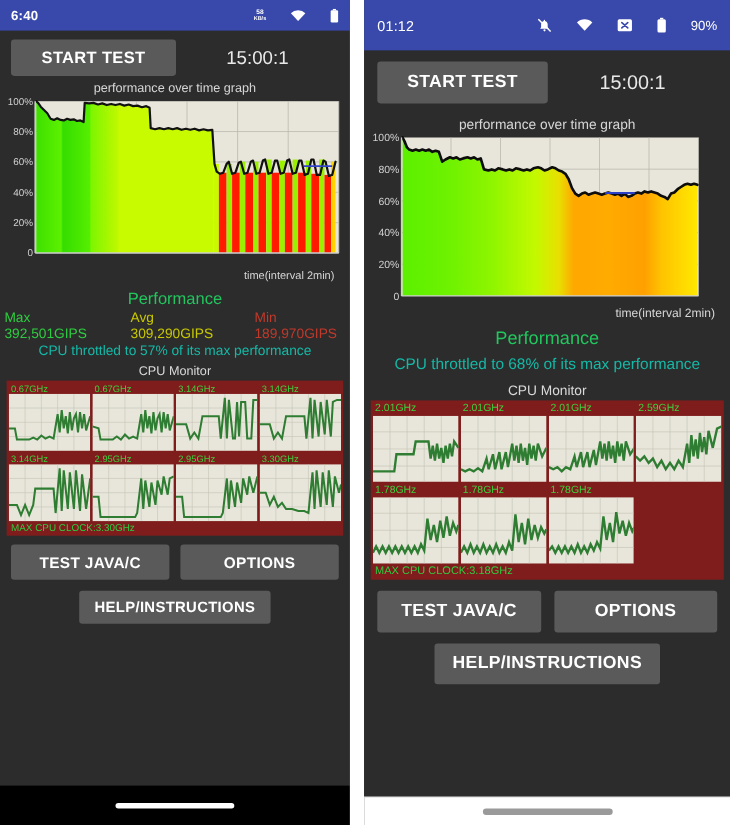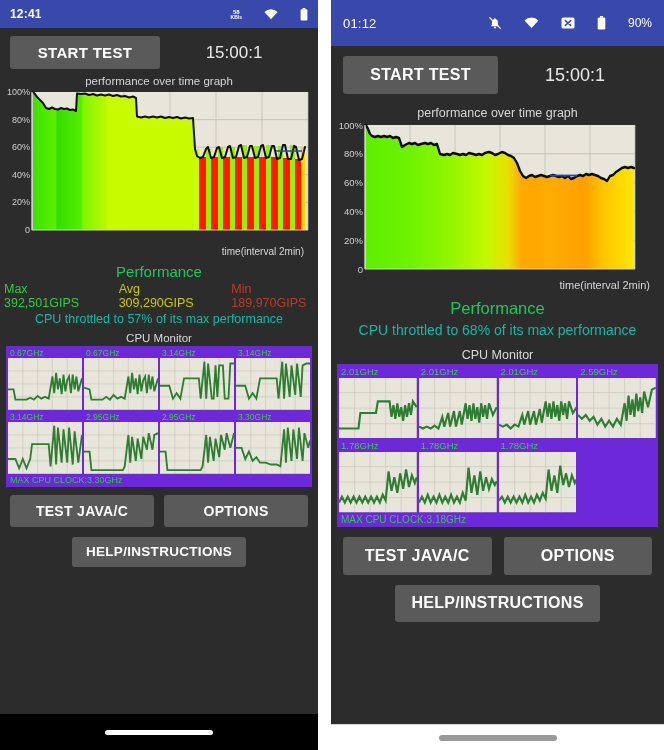--- a/index.html
+++ b/index.html
@@ -69,21 +69,21 @@
   .stat-avg { color: #c8c800; }
   .stat-min-left  { color: #c0392b; }
   .stat-min-right { color: #d4860b; }
   .phone-right .stat-max { flex: 0 0 110px; text-align: center; }
   .throttle { text-align: center; color: #14b8a6; font-size: 12.5px; margin-top: 2px; }
   .phone-right .throttle { font-size: 14px; margin-top: 4px; }
 
   
   .cpu-title { text-align: center; color: #d9d9d9; font-size: 11.5px; margin-top: 6px; }
   .phone-right .cpu-title { font-size: 12.5px; margin-top: 10px; }
-  .cpu-panel { background: #6d28d9; margin: 2px 6px 0 6px; padding: 2px 2px 0 2px; }
+  .cpu-panel { background: #7f1d1d; margin: 2px 6px 0 6px; padding: 2px 2px 0 2px; }
   .cpu-grid { display: grid; grid-template-columns: repeat(4, 1fr); gap: 2px; }
   .cpu-cell { position: relative; }
   .cpu-label {
     position: absolute; top: 0; left: 2px; color: #3ecf3e;
     font-size: 8.5px; z-index: 2; line-height: 11px; white-space: nowrap;
   }
   .phone-right .cpu-label { font-size: 9.5px; line-height: 12px; }
   .cpu-cell svg { display: block; width: 100%; height: auto; margin-top: 10px; }
   .phone-right .cpu-cell svg { margin-top: 12px; }
   .maxclock { color: #2ecc40; font-size: 9px; padding: 1px 0 2px 2px; }
@@ -107,21 +107,21 @@
   .home-pill-dark  { width: 118px; height: 6px; background: #9a9a9a; }
 </style>
 </head>
 <body>
 
 <div class="screens">
 
   <div class="phone phone-left">
 
     <div class="statusbar">
-      <span class="sb-time">12:41</span>
+      <span class="sb-time">6:40</span>
       <span class="sb-icons">
         <span class="sb-net">
           <b>58</b>
           <span>KB/s</span>
         </span>
         <span class="sb-icon">
           <svg width="14" height="11" viewBox="0 0 14 11">
               <path d="M7 10.2 0.4 3.1a9.3 9.3 0 0 1 13.2 0z" fill="#fff"></path>
             </svg>
         </span>

